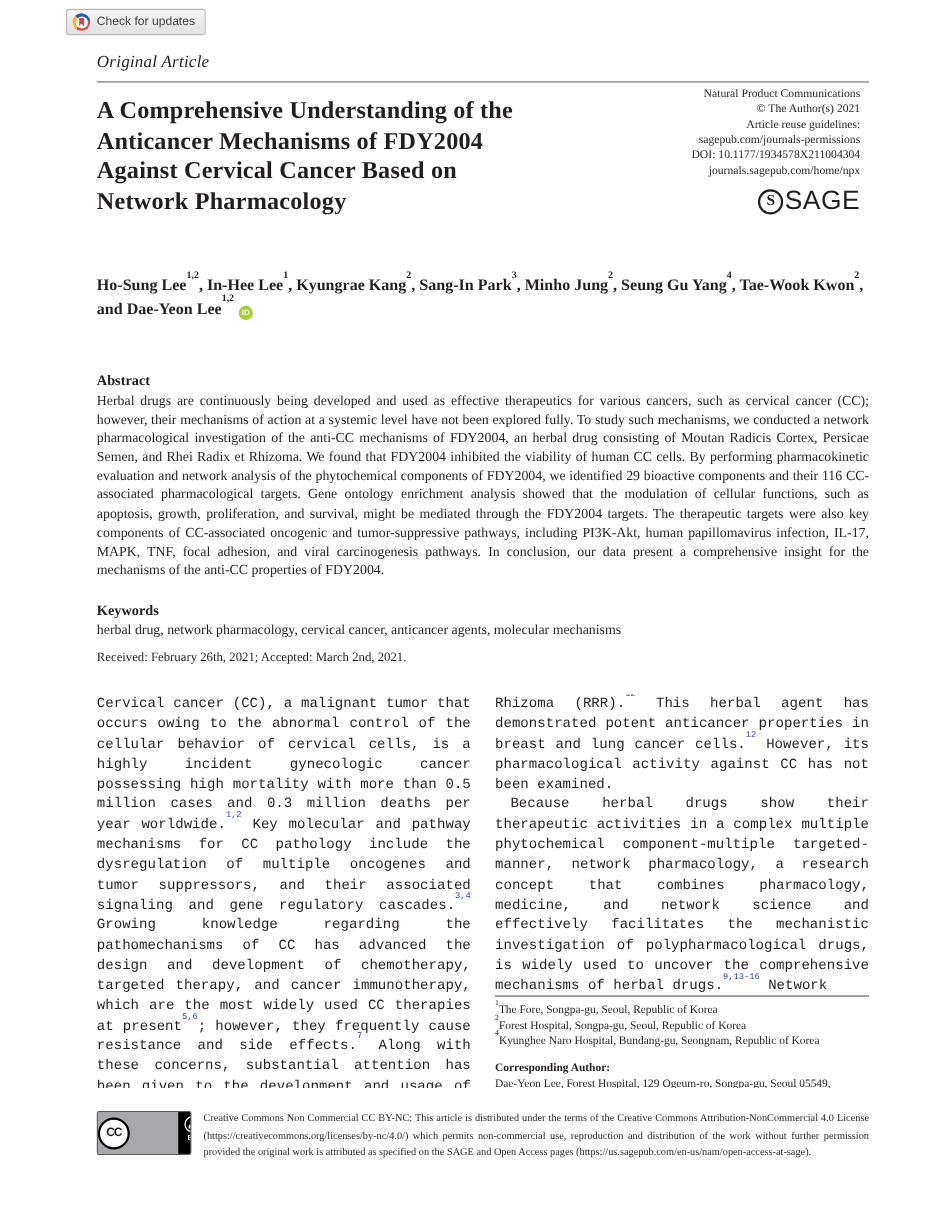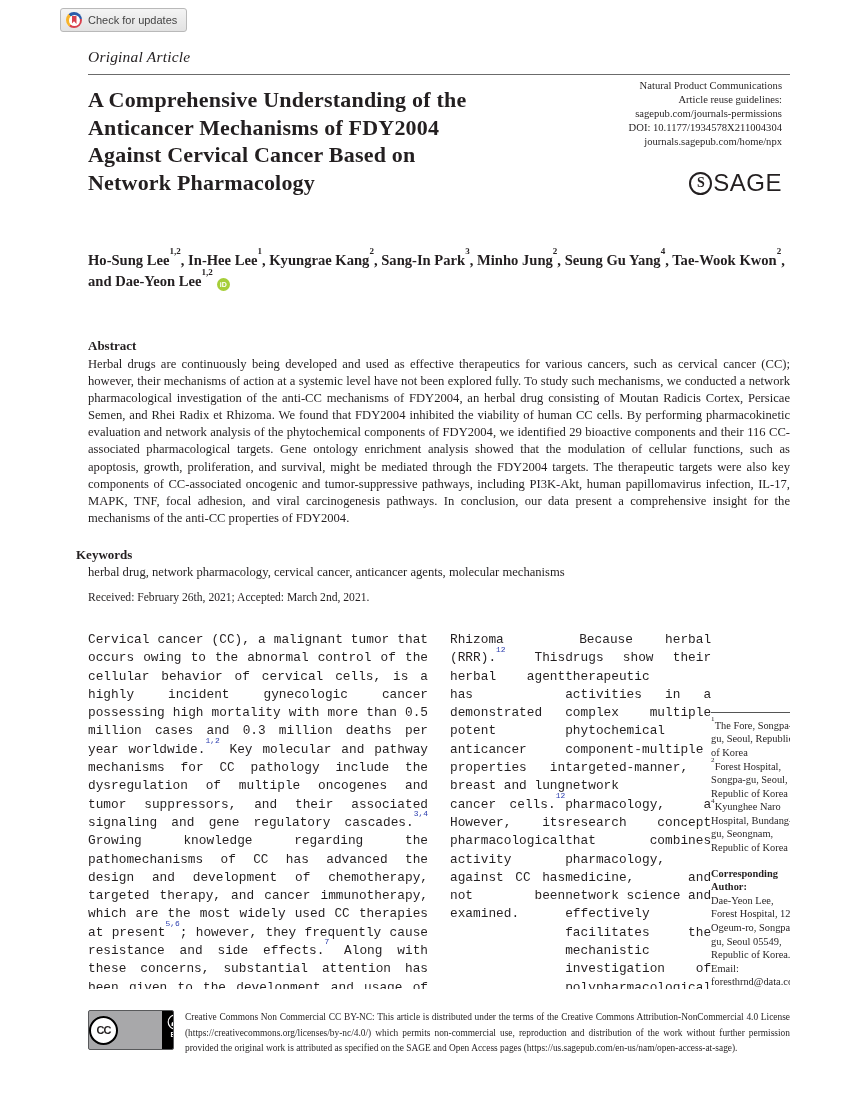--- a/index.html
+++ b/index.html
@@ -33,31 +33,31 @@
   .authors{position:absolute;top:250px;left:88px;width:700px;font-size:14.6px;font-weight:bold;line-height:21px;}
   .authors sup{font-size:.62em;position:relative;top:-.55em;line-height:0;}
   .orcid{display:inline-flex;width:13px;height:13px;border-radius:50%;background:#a6ce39;color:#fff;
          align-items:center;justify-content:center;font-family:"Liberation Sans",sans-serif;
          font-size:7px;font-weight:bold;margin-left:4px;vertical-align:-1px;cursor:pointer;}
 
   
   .sec-heading{font-weight:bold;font-size:13px;}
   .abstract-h{position:absolute;top:338px;left:88px;}
   .abstract-t{position:absolute;top:356px;left:88px;width:702px;font-size:12.6px;line-height:17.1px;text-align:justify;}
-  .keywords-h{position:absolute;top:547px;left:76px;}
+  .keywords-h{position:absolute;top:547px;left:88px;}
   .keywords-t{position:absolute;top:565px;left:88px;width:702px;font-size:12.6px;}
   .dates{position:absolute;top:591px;left:88px;width:702px;font-size:11.6px;}
 
   
   .columns{position:absolute;top:631px;left:88px;width:702px;height:358px;display:flex;gap:22px;}
   .col{width:340px;font-size:12.8px;line-height:18.3px;text-align:justify;overflow:hidden;}
   .col p{margin:0;font-family:Liberation Mono, monospace;}
   .col p.indent{text-indent:14px;}
   .col sup{font-size:.62em;position:relative;top:-.55em;line-height:0;color:#2b3daf;cursor:pointer;}
-  .col-right{display:flex;flex-direction:row;}
+  .col-right{display:flex;flex-direction:column;}
   .footnotes{margin-top:auto;font-size:10.4px;line-height:13.6px;text-align:left;}
   .fn-rule{border-top:1px solid #555;margin-bottom:6px;width:100%;}
   .footnotes sup{font-size:.68em;position:relative;top:-.45em;color:#231f20;cursor:default;}
   .corr{margin-top:12px;}
   .corr-h{font-weight:bold;}
   .email{cursor:pointer;}
 
   
   .license{position:absolute;top:1010px;left:88px;width:702px;display:flex;gap:11px;align-items:flex-start;}
   .cc-badge{flex:0 0 84px;height:38px;display:flex;background:#a8a8aa;border:1px solid #58595b;border-radius:2px;overflow:hidden;gap:44px;}
@@ -78,20 +78,21 @@
   <div class="crossmark">
     <span class="cm-ic"></span>
     <span>Check for updates</span>
   </div>
 
   <div class="article-type">Original Article</div>
   <div class="header-rule"></div>
 
   <div class="meta">
     <div>Natural Product Communications</div>
+    <div>© The Author(s) 2021</div>
     <div>Article reuse guidelines:</div>
     <div class="link">sagepub.com/journals-permissions</div>
     <div class="link">DOI: 10.1177/1934578X211004304</div>
     <div class="link">journals.sagepub.com/home/npx</div>
   </div>
 
   <div class="sage">
     <span class="sage-s">S</span>
     <span class="sage-word">SAGE</span>
   </div>

